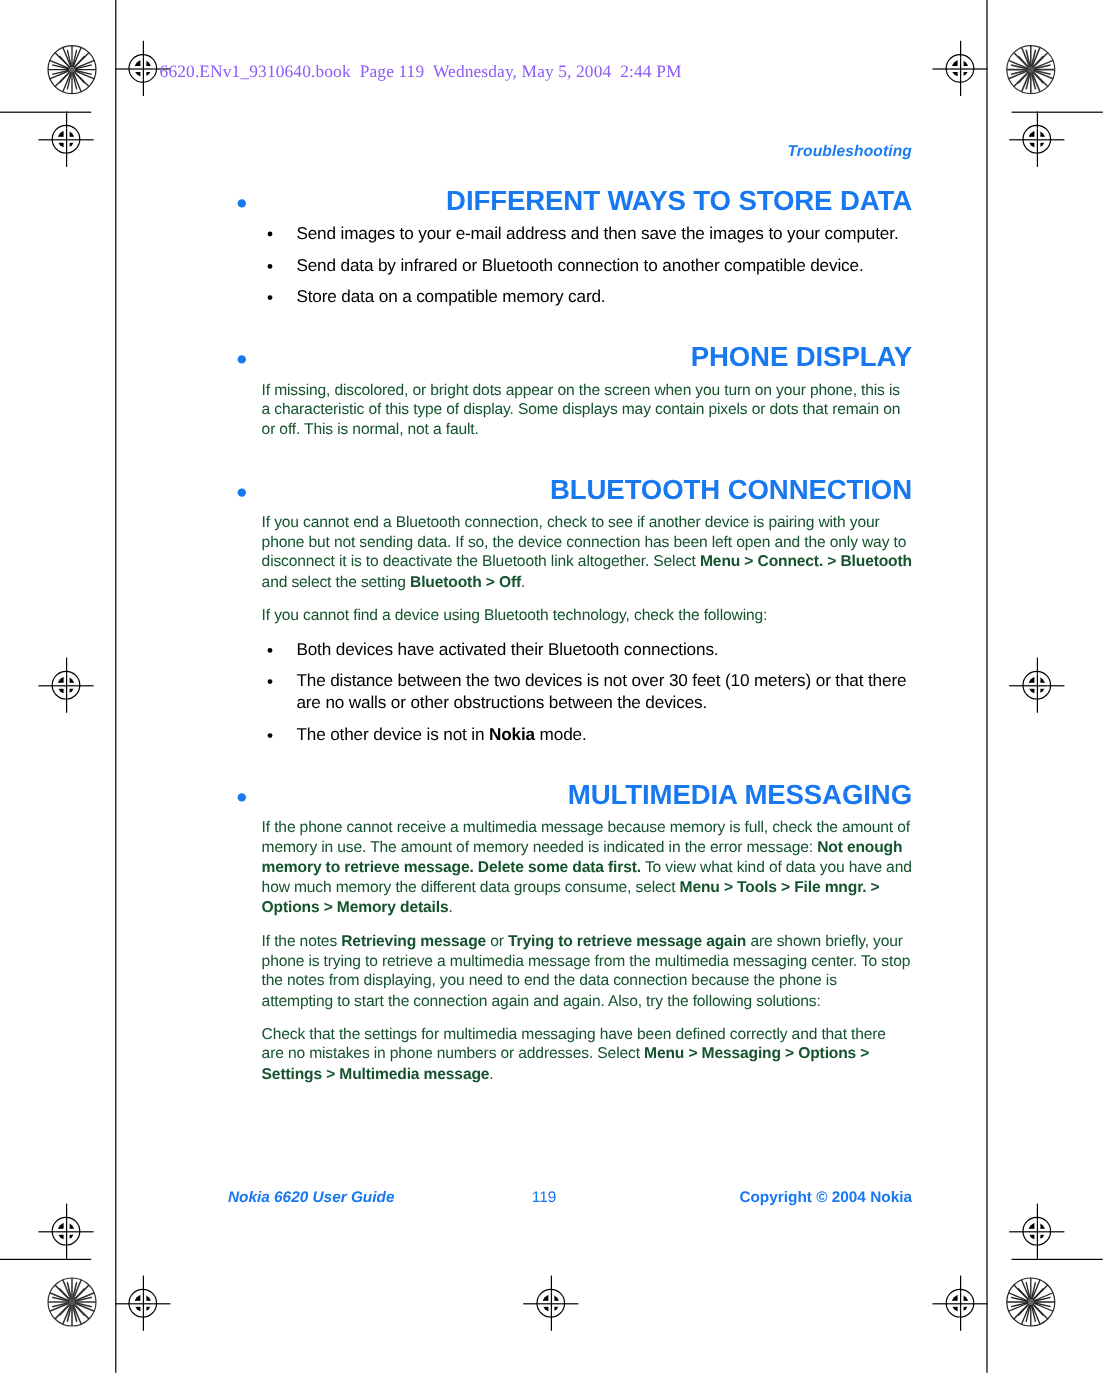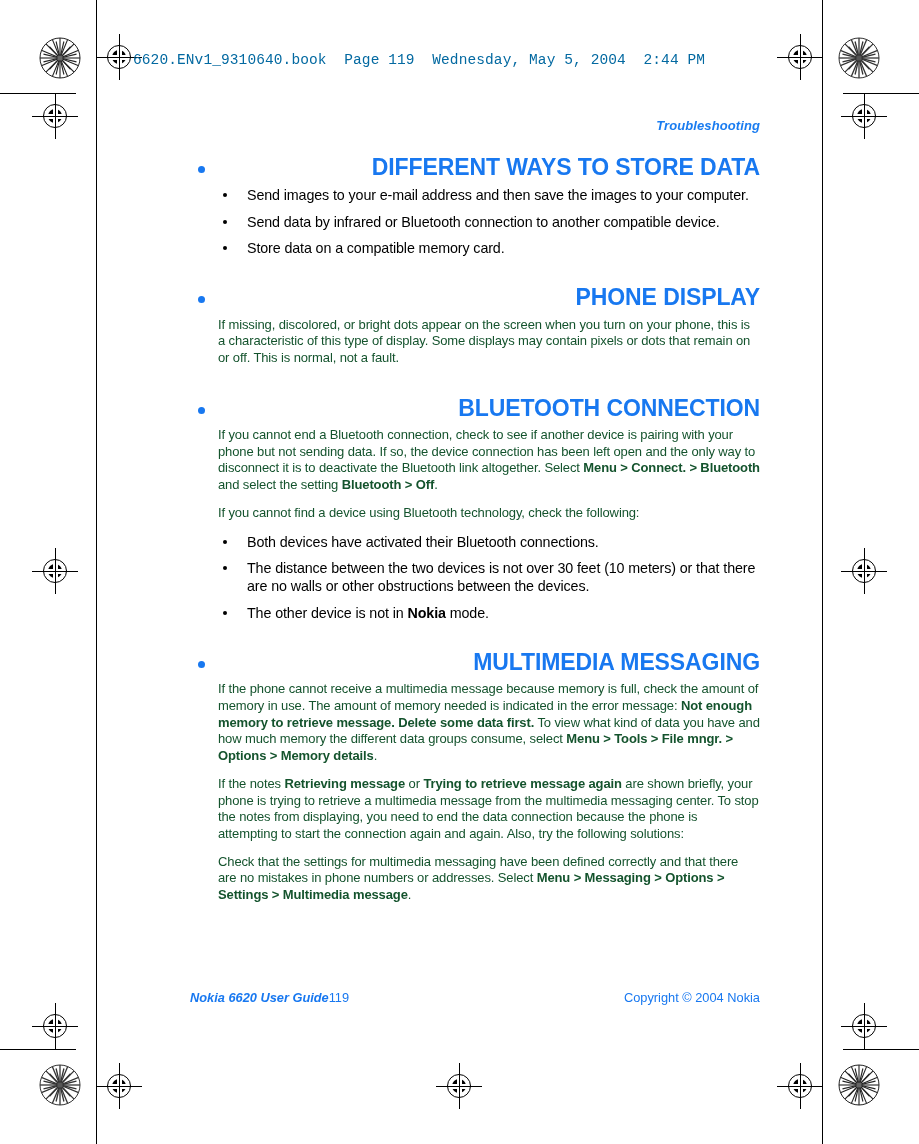--- a/index.html
+++ b/index.html
@@ -51,23 +51,23 @@
   }
 
   .startarget { position: absolute; width: 42px; height: 42px; }
   .startarget svg { display: block; }
 
   
   .file-header {
     position: absolute;
     left: 133px;
     top: 52px;
-    font-family: Liberation Mono, monospace;
+    font-family: Liberation Serif, serif;
     font-size: 14.5px;
-    color: #0369a1;
+    color: #8b5cf6;
     white-space: pre;
     letter-spacing: 0.1px;
   }
 
   
   .page {
     position: absolute;
     left: 190px;
     top: 118px;
     width: 570px;
@@ -154,27 +154,27 @@
     color: #1878f0;
     font-size: 12.8px;
   }
   .footer .left {
     font-style: italic;
     font-weight: bold;
     flex: 0 0 auto;
   }
   .footer .center {
     flex: 1 1 auto;
-    text-align: left;
+    text-align: center;
     font-weight: normal;
     padding-right: 38px;
   }
   .footer .right {
     flex: 0 0 auto;
-    font-weight: normal;
+    font-weight: bold;
     white-space: pre;
   }
 </style>
 </head>
 <body>
 
 <div class="marks">
 
   <div class="trimline trim-v" style="left:96px; top:0; height:1144px;"></div>
   <div class="trimline trim-v" style="left:822px; top:0; height:1144px;"></div>

